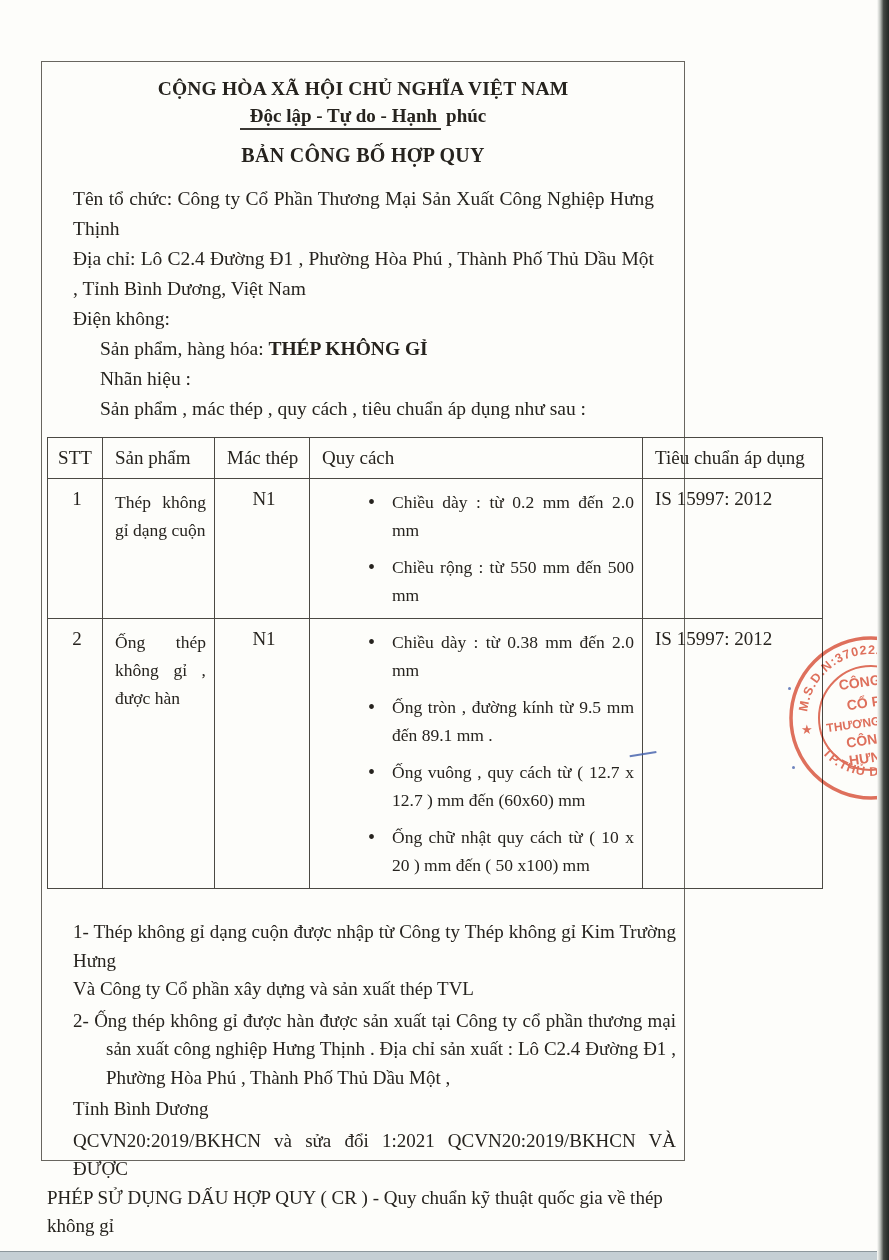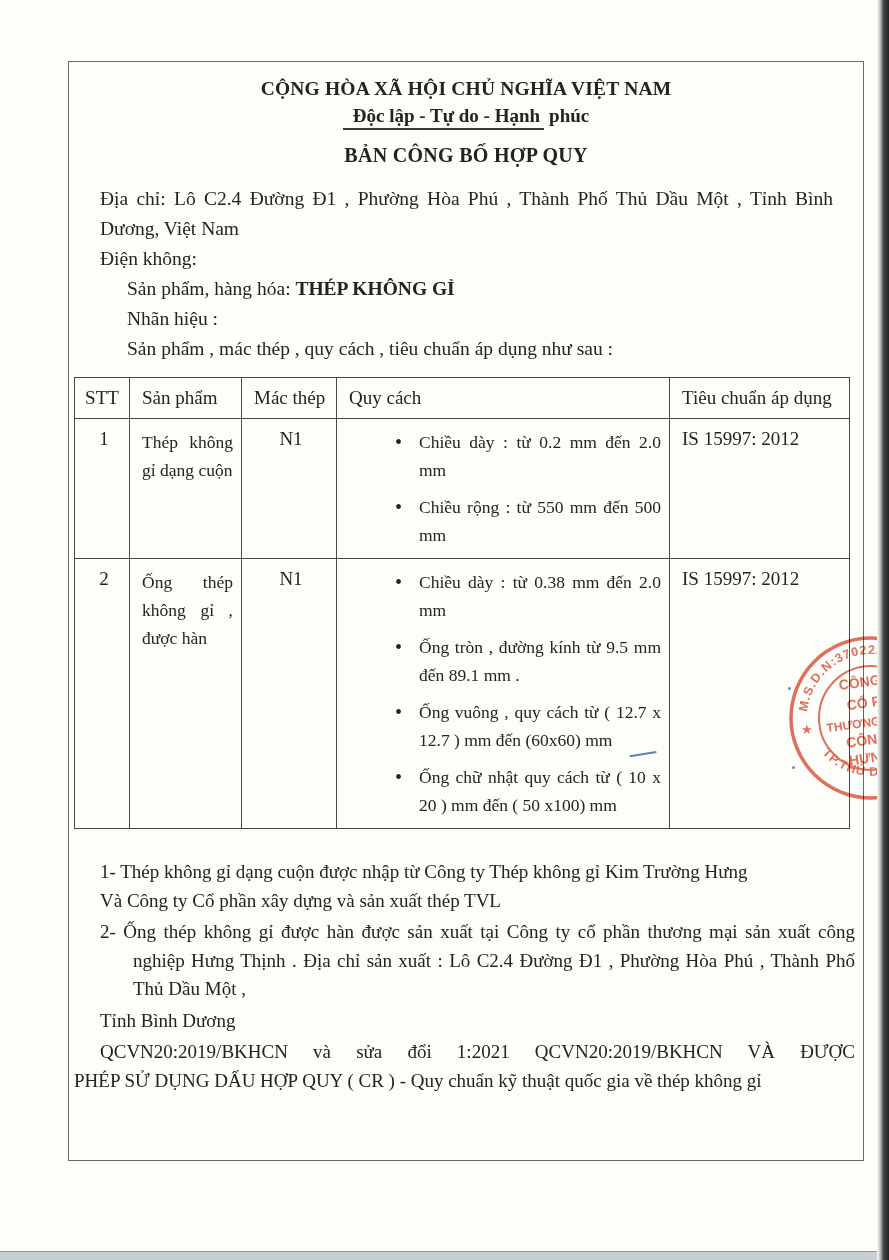--- a/index.html
+++ b/index.html
@@ -12,22 +12,22 @@
   .page{
     position:relative;
     width:889px;height:1260px;
     background:#fdfdfa;
     overflow:hidden;
     font-family:"Liberation Serif","DejaVu Serif",serif;
     color:var(--ink);
   }
   
   .sheet{
-    position:absolute;left:68px;top:61px;
-    width:796px;height:1100px;
+    position:absolute;left:41px;top:61px;
+    width:644px;height:1100px;
     border:1.5px solid #68665f;
     box-sizing:border-box;
     background:transparent;
   }
   .nat-header{text-align:center;margin-top:15px;}
   .nat-title{
     font-size:19.5px;font-weight:bold;line-height:24px;letter-spacing:.2px;
   }
   .motto{font-size:19px;font-weight:bold;line-height:24px;margin-top:3px;}
   .motto .u{
@@ -147,20 +147,21 @@
   <div class="sheet">
 
     <div class="nat-header">
       <div class="nat-title">CỘNG HÒA XÃ HỘI CHỦ NGHĨA VIỆT NAM</div>
       <div class="motto"><span class="u">Độc lập - Tự do - Hạnh</span><span class="t">phúc</span></div>
     </div>
 
     <div class="doc-title">BẢN CÔNG BỐ HỢP QUY</div>
 
     <div class="info">
+      <p>Tên tổ chức: Công ty Cổ Phần Thương Mại Sản Xuất Công Nghiệp Hưng Thịnh</p>
       <p>Địa chỉ: Lô C2.4 Đường Đ1 , Phường Hòa Phú , Thành Phố Thủ Dầu Một , Tỉnh Bình Dương, Việt Nam</p>
       <p>Điện không:</p>
       <p class="ind"><span>Sản phẩm, hàng hóa: </span><b>THÉP KHÔNG GỈ</b></p>
       <p class="ind">Nhãn hiệu :</p>
       <p class="ind">Sản phẩm , mác thép , quy cách , tiêu chuẩn áp dụng như sau :</p>
     </div>
 
     <table class="spec">
       <colgroup>
           <col class="c1">

